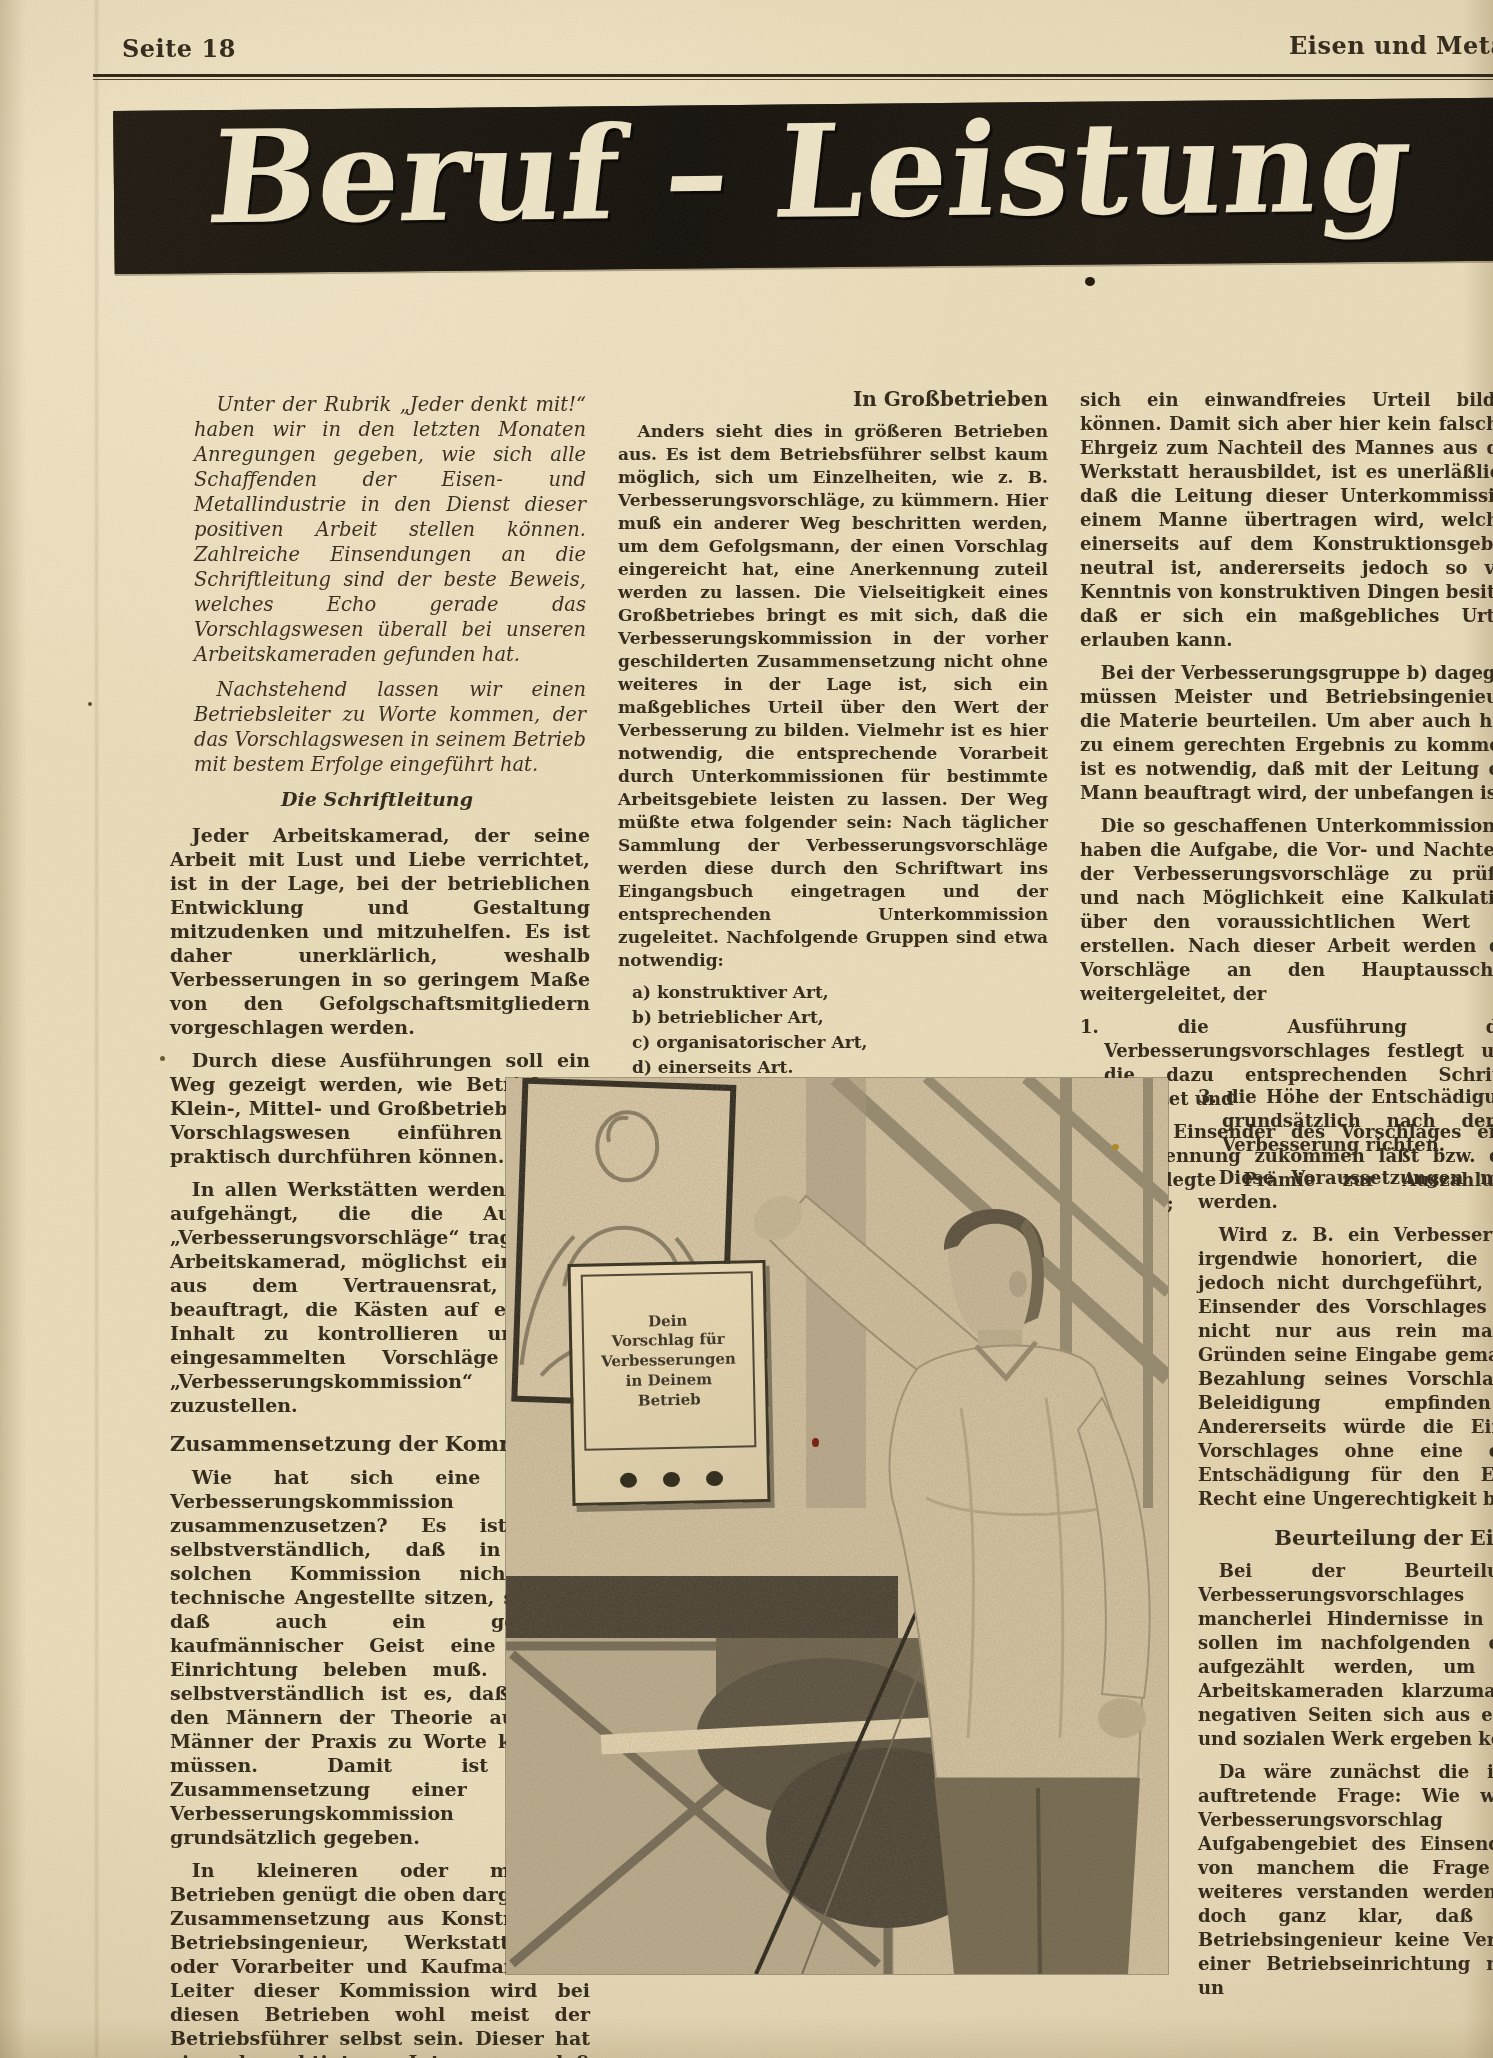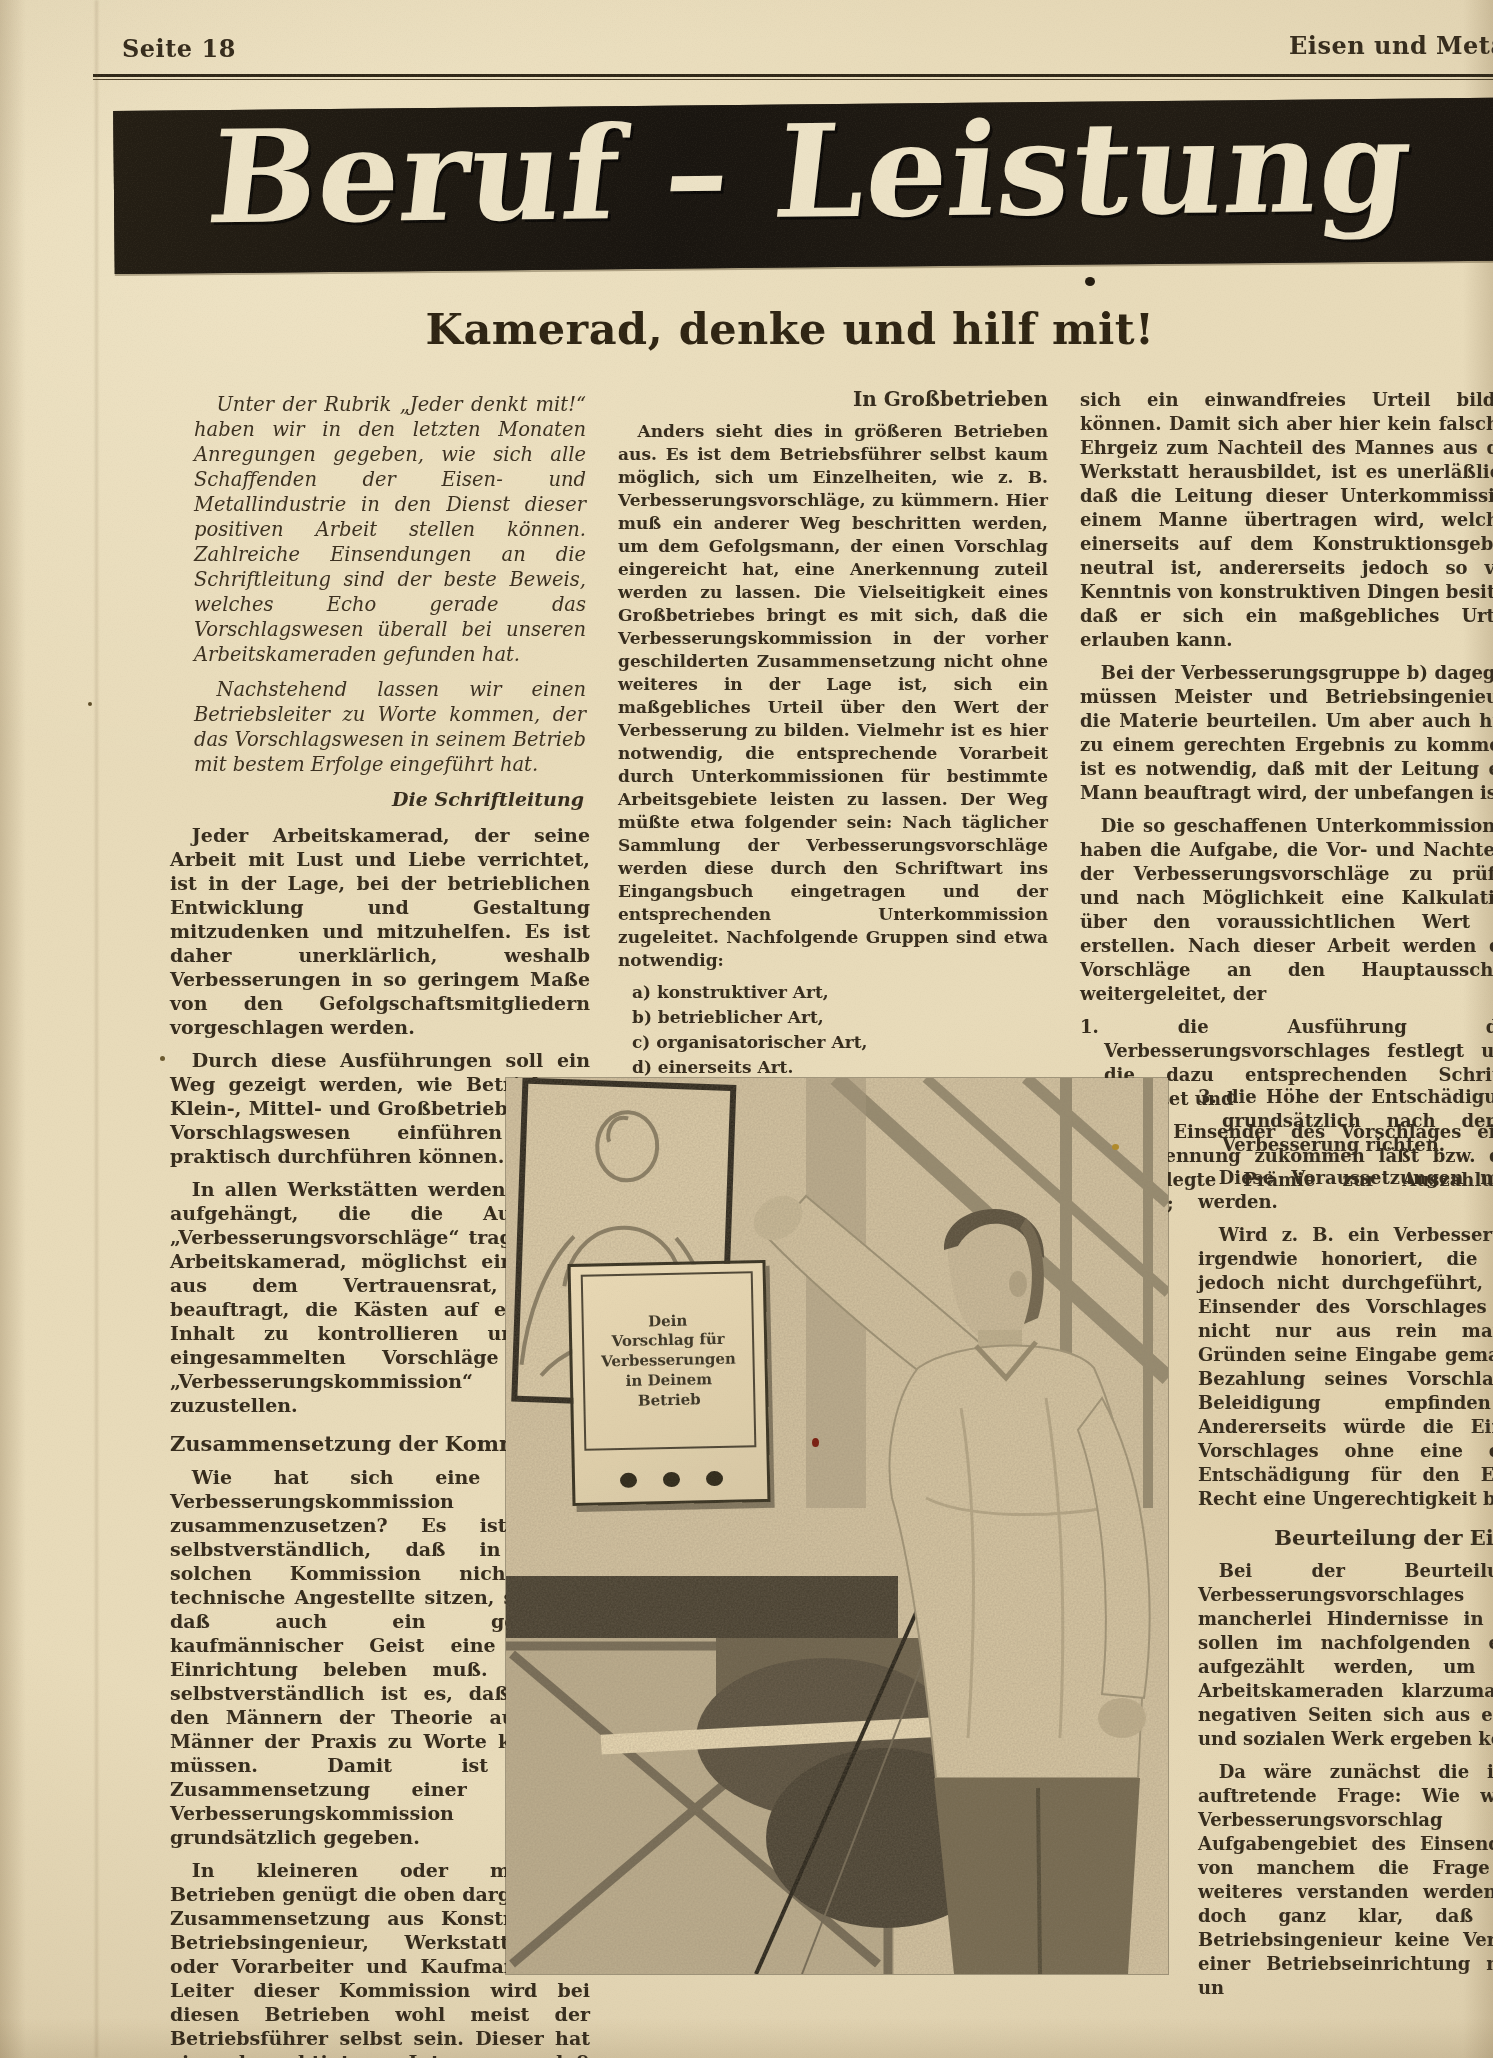--- a/index.html
+++ b/index.html
@@ -44,21 +44,21 @@
   .article-title{position:absolute;left:420px;top:304px;width:740px;text-align:center;
     font-size:43px;font-weight:bold;letter-spacing:.5px;color:#2e2413;white-space:nowrap;}
 
   
   .col{position:absolute;text-align:justify;}
   .col p{margin:0 0 9px 0;text-indent:1.15em;}
   .col .noindent{text-indent:0;}
   .col-left{left:170px;top:392px;width:420px;font-size:19px;line-height:24px;font-weight:bold;}
   .col-left .intro{font-style:italic;font-weight:normal;margin:0 4px 4px 24px;font-size:19.5px;line-height:25px;color:#3b3020;}
   .col-left .intro p{margin-bottom:10px;}
-  .signature{text-align:right;font-style:italic;font-weight:bold;margin:0 6px 12px 0;}
+  .signature{text-align:center;font-style:italic;font-weight:bold;margin:0 6px 12px 0;}
   .col-heading{font-weight:bold;text-align:right;text-indent:0;font-size:21px;line-height:26px;margin:14px 0 8px 0;}
 
   .col-middle{left:618px;top:386px;width:430px;font-size:17px;line-height:23px;font-weight:bold;}
   .col-middle .col-heading{margin:0 0 8px 0;font-size:20px;}
   .plain-list{margin:4px 0 8px 0;padding:0 0 0 14px;list-style:none;}
   .plain-list li{margin:0 0 2px 0;}
 
   .col-right-upper{left:1080px;top:388px;width:440px;font-size:18px;line-height:24px;font-weight:bold;}
   .col-right-lower{left:1198px;top:1085px;width:440px;font-size:18px;line-height:24px;font-weight:bold;}
   .hang{padding-left:24px;text-indent:-24px !important;margin-bottom:10px;}
@@ -87,21 +87,20 @@
 <div class="paper">
 
   <div class="hdr hdr-left">Seite 18</div>
   <div class="hdr hdr-right">Eisen und Metall, Nr. 2</div>
   <div class="rule"></div>
 
   <div class="banner">
     <div class="banner-title">Beruf – Leistung</div>
   </div>
 
-  <div class="article-title">Kamerad, denke und hilf mit!</div>
 
   <div class="col col-left">
     <div class="intro">
       <p>Unter der Rubrik „Jeder denkt mit!“ haben wir in den letzten Monaten Anregungen gegeben, wie sich alle Schaffenden der Eisen- und Metallindustrie in den Dienst dieser positiven Arbeit stellen können. Zahlreiche Einsendungen an die Schriftleitung sind der beste Beweis, welches Echo gerade das Vorschlagswesen überall bei unseren Arbeitskameraden gefunden hat.</p>
       <p>Nachstehend lassen wir einen Betriebsleiter zu Worte kommen, der das Vorschlagswesen in seinem Betrieb mit bestem Erfolge eingeführt hat.</p>
     </div>
     <div class="signature">Die Schriftleitung</div>
     <p>Jeder Arbeitskamerad, der seine Arbeit mit Lust und Liebe verrichtet, ist in der Lage, bei der betrieblichen Entwicklung und Gestaltung mitzudenken und mitzuhelfen. Es ist daher unerklärlich, weshalb Verbesserungen in so geringem Maße von den Gefolgschaftsmitgliedern vorgeschlagen werden.</p>
     <p>Durch diese Ausführungen soll ein Weg gezeigt werden, wie Betriebe — Klein-, Mittel- und Großbetriebe — das Vorschlagswesen einführen und praktisch durchführen können.</p>
     <p>In allen Werkstätten werden Kästen aufgehängt, die die Aufschrift „Verbesserungsvorschläge“ tragen. Ein Arbeitskamerad, möglichst ein Mann aus dem Vertrauensrat, wird beauftragt, die Kästen auf etwaigen Inhalt zu kontrollieren und die eingesammelten Vorschläge einer „Verbesserungskommission“ zuzustellen.</p>

